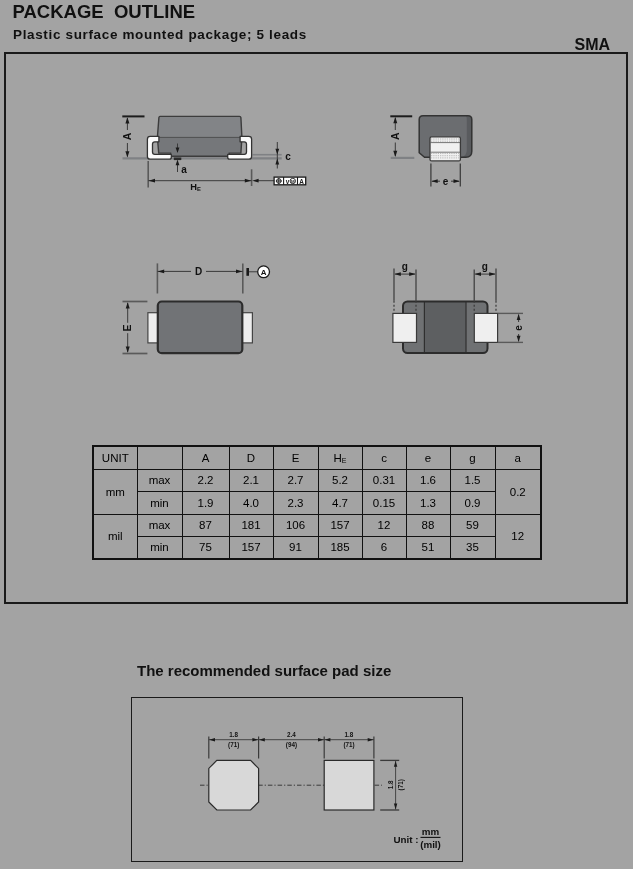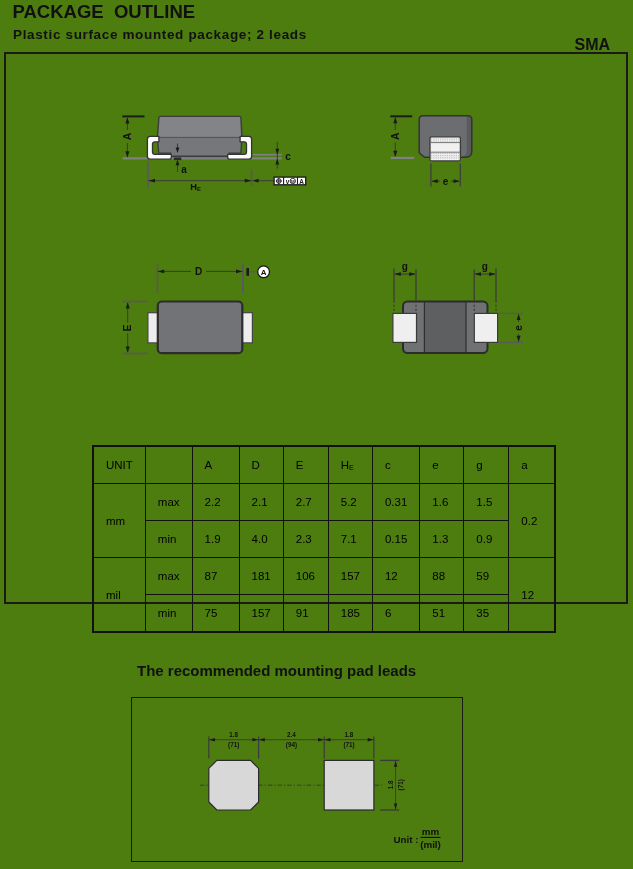--- a/index.html
+++ b/index.html
@@ -1,26 +1,26 @@
 <!DOCTYPE html>
 <html><head>
 <meta charset="utf-8">
 <style>
   html,body{margin:0;padding:0;background:#ffffff;}
-  #page{position:relative;width:633px;height:869px;background:#4d7c0f;
+  #page{position:relative;width:633px;height:869px;background:#a3a3a3;
         font-family:"Liberation Sans", sans-serif;overflow:hidden;}
   .abs{position:absolute;}
 </style>
 </head>
 <body>
 <div id="page">
 
   <div class="abs" style="left:12.5px;top:0.5px;font-size:18.5px;font-weight:bold;color:#111;">PACKAGE&nbsp; OUTLINE</div>
 
-  <div class="abs" style="left:13px;top:27px;font-size:13.5px;font-weight:bold;color:#111;letter-spacing:0.65px;">Plastic surface mounted package; 2 leads</div>
+  <div class="abs" style="left:13px;top:27px;font-size:13.5px;font-weight:bold;color:#111;letter-spacing:0.65px;">Plastic surface mounted package; 5 leads</div>
 
   <div class="abs" style="left:574.5px;top:36px;font-size:16px;font-weight:bold;color:#111;">SMA</div>
 
   <div class="abs" style="left:4px;top:52px;width:620px;height:548px;border:2px solid #1a1a1a;"></div>
 
   <svg class="abs" style="left:0;top:0;" width="633" height="640" viewBox="0 0 633 640">
     <defs></defs>
     <g id="sideview">
 
       <line x1="122.5" y1="158.4" x2="281.7" y2="158.4" stroke="#7f8184" stroke-width="2.2"></line>
@@ -273,21 +273,21 @@
             <td>0.31</td>
             <td>1.6</td>
             <td>1.5</td>
             <td rowspan="2">0.2</td>
       </tr>
       <tr style="height:23px">
         <td>min</td>
             <td>1.9</td>
             <td>4.0</td>
             <td>2.3</td>
-            <td>7.1</td>
+            <td>4.7</td>
             <td>0.15</td>
             <td>1.3</td>
             <td>0.9</td>
       </tr>
       <tr style="height:22px">
         <td rowspan="2">mil</td>
             <td>max</td>
             <td>87</td>
             <td>181</td>
             <td>106</td>
@@ -304,21 +304,21 @@
             <td>91</td>
             <td>185</td>
             <td>6</td>
             <td>51</td>
             <td>35</td>
       </tr>
     </tbody>
       </table>
   </div>
 
-  <div class="abs" style="left:137px;top:662px;font-size:15px;font-weight:bold;color:#111;">The recommended mounting pad leads</div>
+  <div class="abs" style="left:137px;top:662px;font-size:15px;font-weight:bold;color:#111;">The recommended surface pad size</div>
 
   <div class="abs" style="left:131px;top:697px;width:330px;height:163px;border:1.7px solid #1a1a1a;"></div>
 
   <svg class="abs" style="left:0;top:640px;" width="633" height="229" viewBox="0 640 633 229">
     <g id="paddrawing">
 
       <line x1="200" y1="785.2" x2="382" y2="785.2" stroke="#3a3a3a" stroke-width="1" stroke-dasharray="4.5,2,1.2,2"></line>
 
       <path d="M216.8,760.4 H250.6 L258.6,768.4 V802 L250.6,810 H216.8 L208.8,802 V768.4 Z" fill="#d8d8d8" stroke="#2a2a2a" stroke-width="1.2"></path>
 
@@ -367,15 +367,15 @@
       <g font-weight="bold" fill="#111">
         <text x="393.5" y="842.5" font-size="9.8">Unit&nbsp;:</text>
         <text x="430.5" y="834.6" font-size="9.8" text-anchor="middle">mm</text>
         <line x1="420.5" y1="837.4" x2="440.5" y2="837.4" stroke="#111" stroke-width="1.1"></line>
         <text x="430.5" y="848.3" font-size="9.8" text-anchor="middle">(mil)</text>
       </g>
     </g>
   </svg>
 </div>
 <style>
-  #dimtable td{border:1.5px solid #111;vertical-align:middle;padding:12px;}
+  #dimtable td{border:1.5px solid #111;text-align:center;vertical-align:middle;padding:0;}
   #dimtable{border:2px solid #111;}
 </style>
 
 </body></html>

